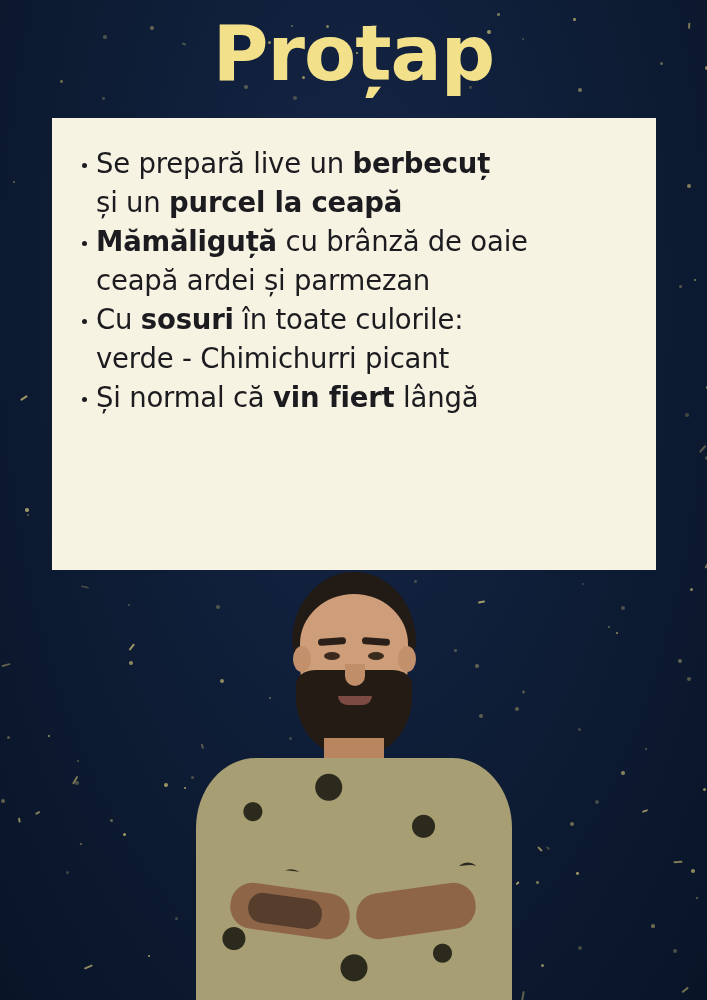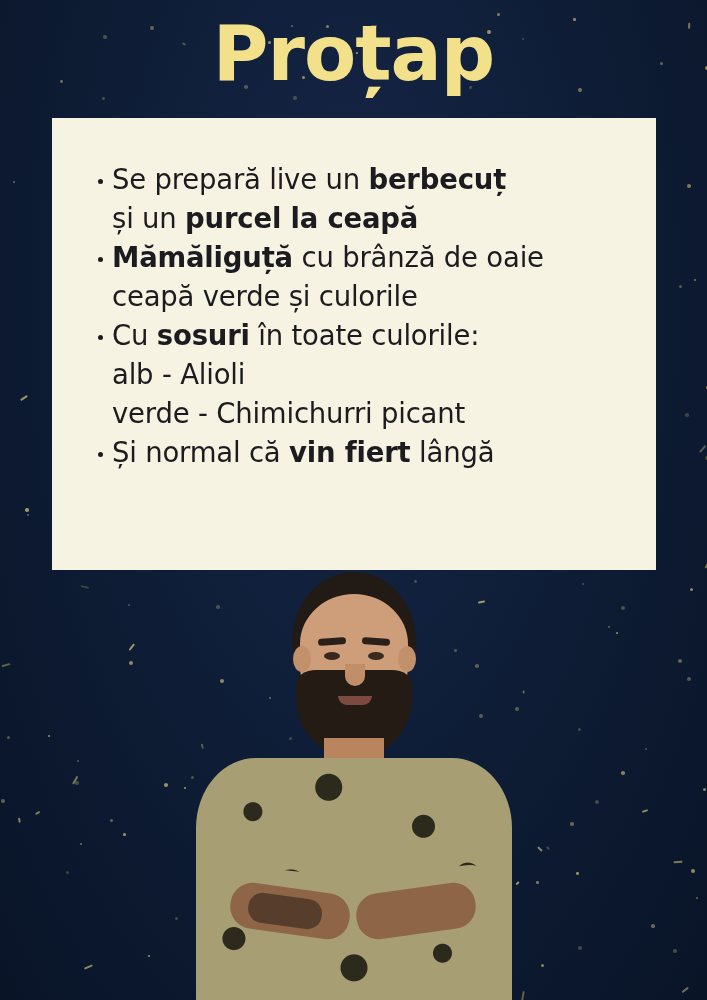--- a/index.html
+++ b/index.html
@@ -52,21 +52,21 @@
     position: absolute;
     top: 118px;
     left: 52px;
     width: 604px;
     height: 452px;
     background: #f7f3e3;
     box-sizing: border-box;
     padding: 26px 28px 10px 28px;
   }
   .list {
-    margin: 16px;
+    margin: 0;
     padding: 0;
     list-style: none;
   }
   .list li {
     position: relative;
     padding-left: 16px;
     font-size: 27.5px;
     line-height: 39px;
     color: #1c1c20;
     font-weight: 400;
@@ -367,23 +367,22 @@
       <div class="speck" style="left: 48px; top: 735px; width: 1.6px; height: 1.6px; opacity: 0.62;"></div>
     </div>
 
   <div class="title">Proțap</div>
 
   <div class="card">
     <ul class="list" id="menu-list">
         <li class="bulleted">Se prepară live un <b>berbecuț</b></li>
         <li class="cont">și un <b>purcel la ceapă</b></li>
         <li class="bulleted"><b>Mămăliguță</b> cu brânză de oaie</li>
-        <li class="cont">ceapă verde și culorile</li>
+        <li class="cont">ceapă ardei și parmezan</li>
         <li class="bulleted">Cu <b>sosuri</b> în toate culorile:</li>
-        <li class="cont">alb - Alioli</li>
         <li class="cont">verde - Chimichurri picant</li>
         <li class="bulleted">Și normal că <b>vin fiert</b> lângă</li>
       </ul>
   </div>
 
   <div class="photo">
     <div class="fig">
       <div class="hair"></div>
       <div class="face"></div>
       <div class="ear-l"></div>

